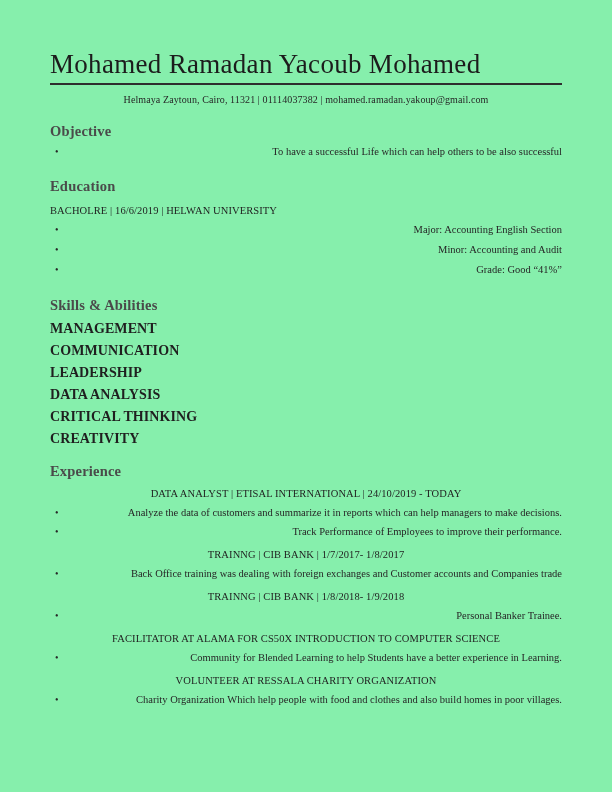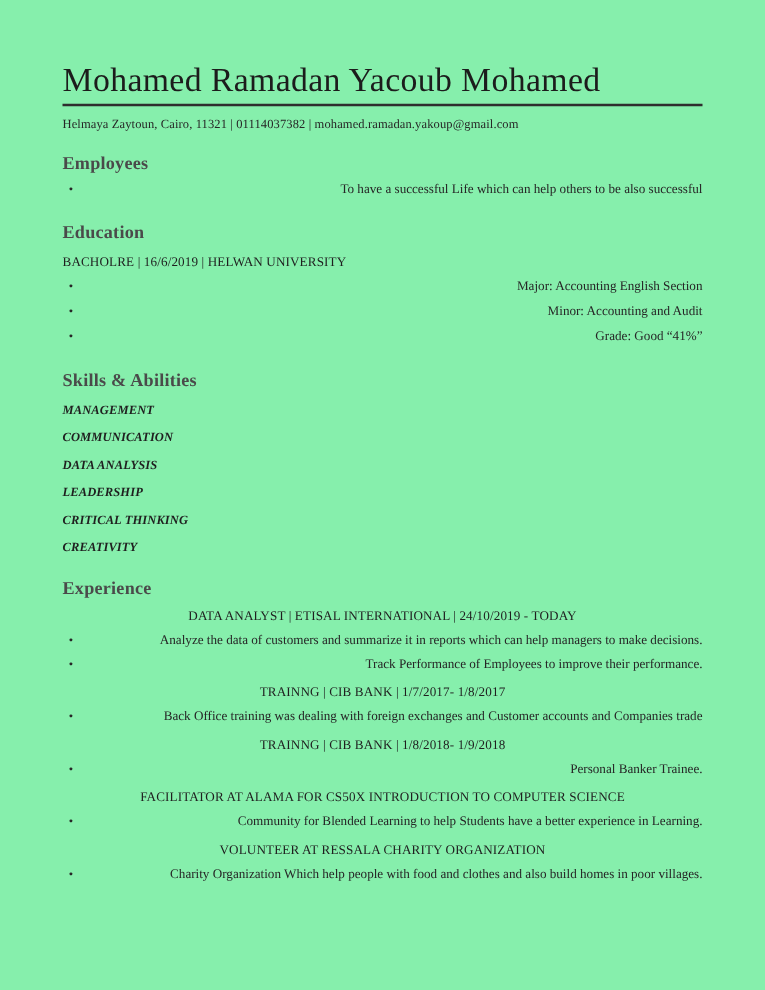--- a/index.html
+++ b/index.html
@@ -27,20 +27,21 @@
     height: 2px;
     background: #2e2e2e;
     margin-top: 4px;
   }
   .contact {
     margin: 8px 0 0;
     font-size: 10px;
     line-height: 13px;
     letter-spacing: 0.1px;
     color: #262626;
+    text-align: center;
   }
   h2.sec {
     margin: 17px 0 0;
     font-size: 14.5px;
     line-height: 17px;
     font-weight: 700;
     letter-spacing: 0.2px;
     color: #4a4a4a;
   }
   ul.blist {
@@ -64,44 +65,43 @@
   .subhead {
     margin: 9px 0 0;
     font-size: 10.5px;
     line-height: 14px;
     font-weight: 400;
     letter-spacing: 0.1px;
     color: #1f1f1f;
   }
   .skill {
     margin: 8px 0 0;
-    font-size: 10px;
+    font-size: 14px;
     line-height: 14px;
     font-weight: 700;
     letter-spacing: 0.1px;
     color: #1f1f1f;
-    font-style: italic;
   }
   .job { margin: 0; }
   .job .subhead { margin-top: 7px; text-align: center; }
   .edu .blist li { line-height: 20px; }
 </style>
 </head>
 <body>
 
 <div class="page">
 
   <header>
     <h1 class="name">Mohamed Ramadan Yacoub Mohamed</h1>
     <div class="rule"></div>
     <p class="contact">Helmaya Zaytoun, Cairo, 11321 | 01114037382 | mohamed.ramadan.yakoup@gmail.com</p>
   </header>
 
   <section>
-    <h2 class="sec">Employees</h2>
+    <h2 class="sec">Objective</h2>
     <ul class="blist">
       <li>
         <span class="blt">•</span>
         <span class="btxt">To have a successful Life which can help others to be also successful</span>
       </li>
     </ul>
   </section>
 
   <section class="edu">
     <h2 class="sec">Education</h2>
@@ -119,22 +119,22 @@
         <span class="blt">•</span>
         <span class="btxt">Grade: Good “41%”</span>
       </li>
     </ul>
   </section>
 
   <section>
     <h2 class="sec">Skills &amp; Abilities</h2>
     <p class="skill">MANAGEMENT</p>
     <p class="skill">COMMUNICATION</p>
+    <p class="skill">LEADERSHIP</p>
     <p class="skill">DATA ANALYSIS</p>
-    <p class="skill">LEADERSHIP</p>
     <p class="skill">CRITICAL THINKING</p>
     <p class="skill">CREATIVITY</p>
   </section>
 
   <section>
     <h2 class="sec">Experience</h2>
 
     <div class="job">
       <p class="subhead">DATA ANALYST | ETISAL INTERNATIONAL | 24/10/2019 - TODAY</p>
       <ul class="blist">

